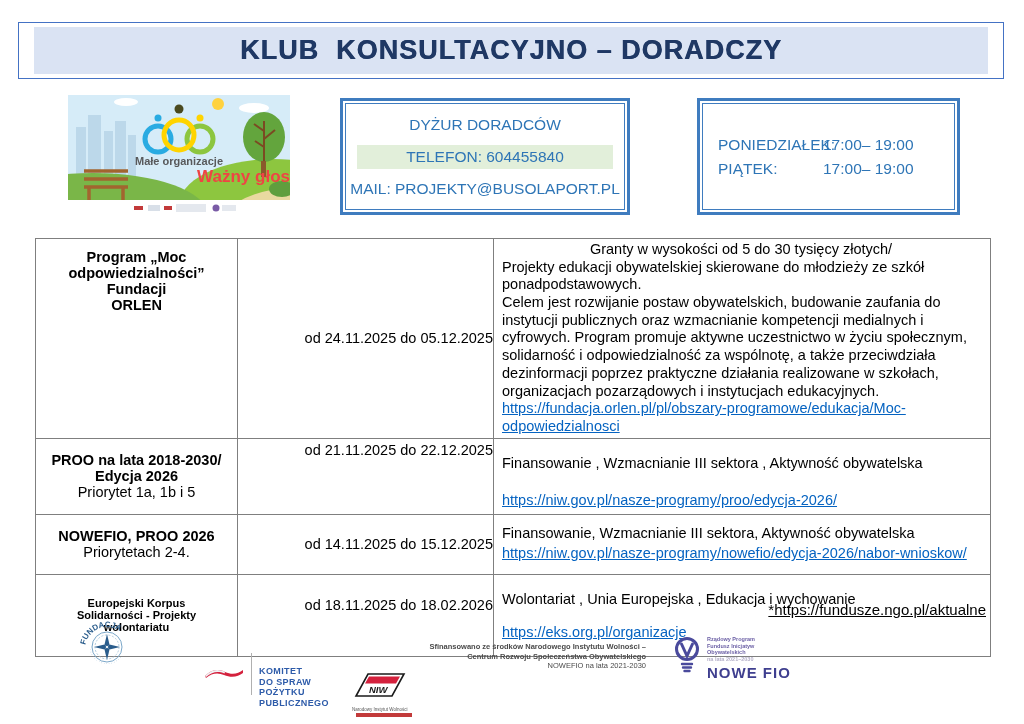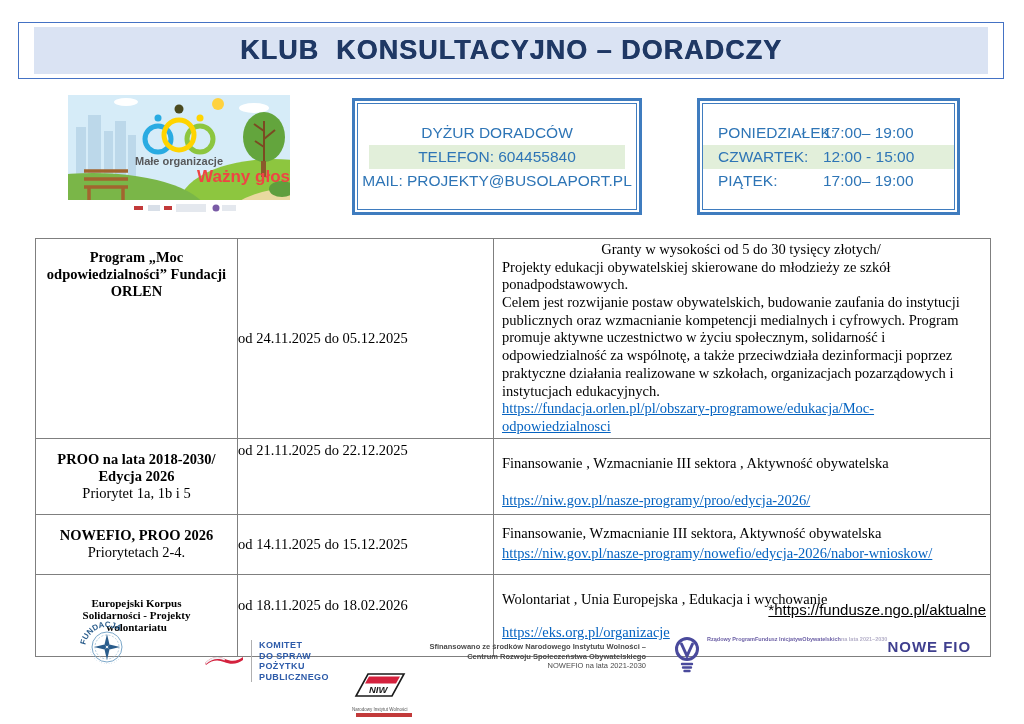--- a/index.html
+++ b/index.html
@@ -34,41 +34,41 @@
   .banner-t2 { position:absolute; left:0; top:72px; width:100%; text-align:right;
     font-size:17px; font-weight:700; color:#ef4444; }
 
   .frame-box {
     position:absolute; border:3px solid #3f7cbf; background:#ffffff; padding:2px;
   }
   .frame-inner {
     width:100%; height:100%; border:1px solid #3f7cbf;
     display:flex; flex-direction:column; justify-content:center;
   }
-  .contact-box { left:352px; top:98px; width:290px; height:117px; }
+  .contact-box { left:340px; top:98px; width:290px; height:117px; }
   .contact-line { text-align:center; font-size:15.5px; color:#2e75b6; padding:3px 0; }
-  .contact-line.hl { background:#e2efda; width:92%; margin:0 auto; }
+  .contact-line.hl { background:#e2efda; width:92%; margin:8px auto; }
 
   .schedule-box { left:697px; top:98px; width:263px; height:117px; }
   .sched-row { display:flex; font-size:15.5px; color:#2e75b6; padding:3px 0 3px 15px; }
   .sched-row.hl { background:#e2efda; }
   .sched-day { width:105px; }
   .sched-hours { }
 
   
   table.programs {
     position:absolute; left:35px; top:238px; width:955px;
     border-collapse:collapse; table-layout:fixed;
   }
   table.programs td {
     border:1px solid #7f7f7f; vertical-align:middle;
-    font-family:Liberation Serif, serif; font-size:14.5px; color:#000;margin-top:36px;
+    font-family:Liberation Sans, sans-serif; font-size:14.5px; color:#000;margin-top:36px;
   }
   td.c1 { text-align:center; font-weight:700; white-space:pre-line; padding:4px 6px; }
-  td.c2 { text-align:left; font-family:"Liberation Sans", sans-serif; color:#595959; font-size:14px; }
+  td.c2 { text-align:right; font-family:"Liberation Sans", sans-serif; color:#595959; font-size:14px; }
   td.c3 { padding:2px 10px 2px 8px; line-height:1.22; }
   .r1 td { height:144px; }
   .r2 td { height:76px; }
   .r3 td { height:60px; }
   .r4 td { height:82px; }
   .r1 .c1 { vertical-align:top; padding-top:10px; }
   .r2 .c2 { vertical-align:top; padding-top:3px; }
   .r4 .c2 { vertical-align:top; padding-top:22px; }
   .r2 .c3, .r4 .c3 { vertical-align:top; padding-top:16px; }
   .c1-sub { font-weight:400; }
@@ -82,33 +82,33 @@
     position:absolute; top:601px; right:38px;
     font-size:15px; color:#000000;text-decoration:underline;
   }
 
   
   .fundacja-logo { position:absolute; left:76px; top:616px; width:62px; height:62px; }
 
   .komitet { position:absolute; left:203px; top:640px; display:flex; align-items:center; }
   .komitet-flag { margin-right:6px; }
   .komitet-divider { width:1px; height:42px; background:#b0b0b0; margin-right:7px; }
-  .komitet-text { font-size:9px; font-weight:700; color:#2d5ba9; line-height:10.5px; letter-spacing:0.4px; }
+  .komitet-text { font-size:9px; font-weight:700; color:#2d5ba9; line-height:10.5px; letter-spacing:0.4px;margin-top:26px; }
 
   .niw { position:absolute; left:352px; top:672px; width:64px; text-align:left; }
   .niw-caption { font-size:4.5px; color:#555; margin-top:1px; }
   .niw-redbar { width:56px; height:4px; background:#c23a3a; margin:1px auto 0; }
 
   .funding { position:absolute; left:428px; top:642px; width:218px; text-align:right;
     font-size:7.5px; color:#4a4a4a; line-height:9.5px; }
   .funding .b { font-weight:700; }
 
   .nowefio { position:absolute; left:672px; top:636px; display:flex; align-items:flex-start; }
   .nowefio-emblem { margin-right:5px; }
-  .nowefio-right { display:flex; flex-direction:row; }
+  .nowefio-right { display:flex; flex-direction:column; }
   .nowefio-small { font-size:5.5px; font-weight:700; color:#6b5fa5; line-height:6.5px; }
   .nowefio-small.muted { color:#b5b0c9; }
   .nowefio-big { font-size:15px; font-weight:700; color:#3f3f8f; letter-spacing:1px; margin-top:2px; }
 </style>
 </head>
 <body>
 
 <div class="title-banner">
   <div class="title-banner-inner">
     <span class="title-text">KLUB  KONSULTACYJNO – DORADCZY</span>
@@ -169,24 +169,20 @@
     <div class="contact-line hl">TELEFON: 604455840</div>
     <div class="contact-line">MAIL: PROJEKTY@BUSOLAPORT.PL</div>
   </div>
 </div>
 
 <div class="frame-box schedule-box">
   <div class="frame-inner">
     <div class="sched-row">
       <span class="sched-day">PONIEDZIAŁEK:</span>
       <span class="sched-hours">17:00– 19:00</span>
-    </div>
-    <div class="sched-row hl">
-      <span class="sched-day">CZWARTEK:</span>
-      <span class="sched-hours">12:00 - 15:00</span>
     </div>
     <div class="sched-row">
       <span class="sched-day">PIĄTEK:</span>
       <span class="sched-hours">17:00– 19:00</span>
     </div>
   </div>
 </div>
 
 <table class="programs">
   <colgroup>

